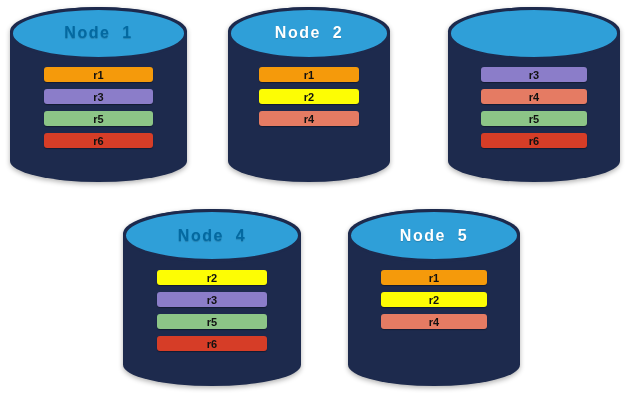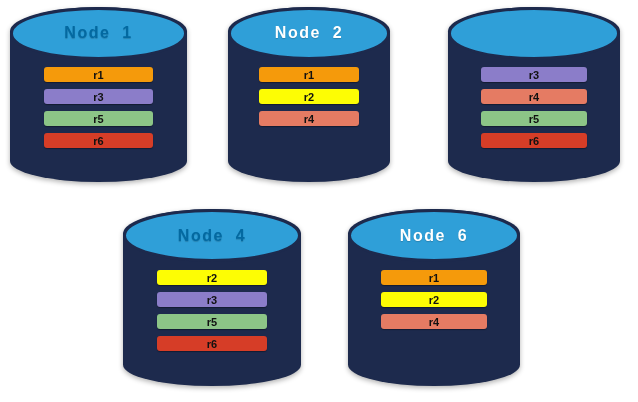--- a/index.html
+++ b/index.html
@@ -133,20 +133,20 @@
       <div class="shards" style="top: 61px; left: 34px; right: 34px;">
         <div class="shard" style="background: rgb(253, 253, 4); color: rgb(17, 17, 17);">r2</div>
         <div class="shard" style="background: rgb(139, 125, 201); color: rgb(17, 17, 17);">r3</div>
         <div class="shard" style="background: rgb(140, 197, 135); color: rgb(17, 17, 17);">r5</div>
         <div class="shard" style="background: rgb(214, 61, 39); color: rgb(17, 17, 17);">r6</div>
       </div>
     </div>
     <div class="node" style="left: 348px; top: 209px; width: 172px; height: 177px;">
       <div class="cyl-body" style="background: rgb(29, 42, 77);"></div>
       <div class="cyl-top" style="background: rgb(47, 159, 216); border-color: rgb(29, 42, 77);"></div>
-      <div class="node-label" style="color: rgb(255, 255, 255);">Node  6</div>
+      <div class="node-label" style="color: rgb(255, 255, 255);">Node  5</div>
       <div class="shards" style="top: 61px; left: 33px; right: 33px;">
         <div class="shard" style="background: rgb(245, 154, 11); color: rgb(17, 17, 17);">r1</div>
         <div class="shard" style="background: rgb(253, 253, 4); color: rgb(17, 17, 17);">r2</div>
         <div class="shard" style="background: rgb(229, 123, 99); color: rgb(17, 17, 17);">r4</div>
       </div>
     </div>
   </div>
 
 </body></html>

